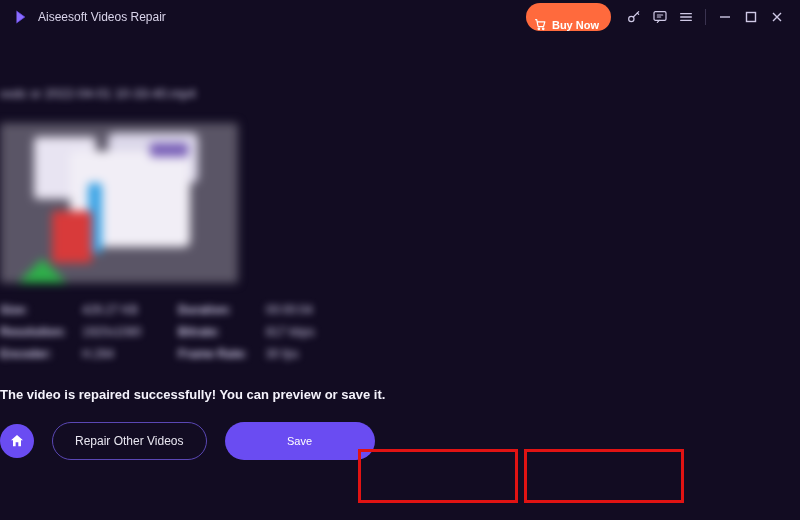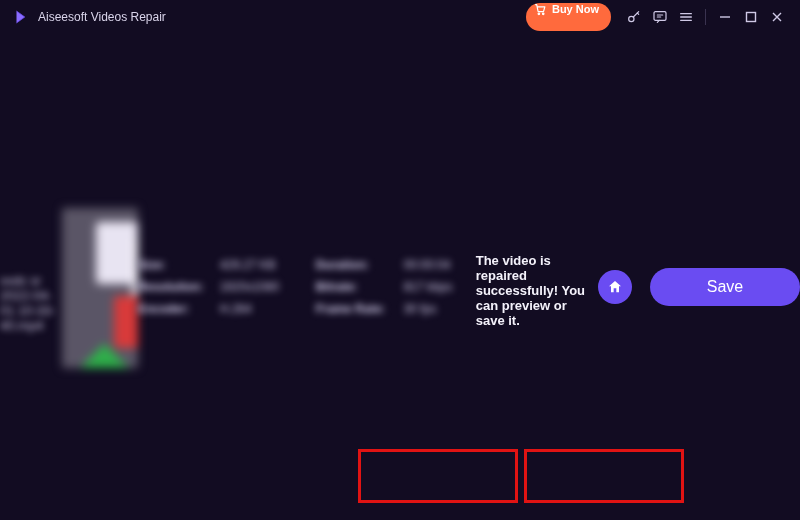--- a/index.html
+++ b/index.html
@@ -23,21 +23,21 @@
     display: inline-flex; align-items: center; justify-content: center;
   }
   .logo svg { display: block; }
   .app-title {
     font-size: 12px;
     color: #d9d4ea;
     flex: 0 0 auto;
   }
   .tb-spacer { flex: 1 1 auto; }
   .buy-btn {
-    display: inline-flex; align-items: flex-start;
+    display: inline-flex; align-items: flex-end;
     background: #ff6a3d;
     color: #fff;
     border-radius: 14px;
     height: 28px;
     padding: 0 12px 0 8px;
     font-size: 11px;
     font-weight: 600;
     cursor: pointer;
     gap: 5px;
     margin-right: 10px;
@@ -53,21 +53,21 @@
   .tb-sep {
     width: 1px; height: 16px; background: #3a3350; margin: 0 6px;
   }
   .win-btn {
     width: 26px; height: 26px;
     display: inline-flex; align-items: center; justify-content: center;
     color: #cfc9e6; cursor: pointer;
   }
   .content {
     position: absolute; top: 34px; left: 0; right: 0; bottom: 0;
-    display: flex; flex-direction: row; align-items: center;
+    display: flex; flex-direction: column; align-items: flex-start;
   }
   .filename {
     margin-top: 52px;
     font-size: 13px;
     color: #c9c3de;
     filter: blur(3.5px);
     user-select: none;
   }
   .thumb-wrap {
     margin-top: 22px;
@@ -130,21 +130,21 @@
     display: inline-flex; align-items: center; justify-content: center;
     cursor: pointer;
   }
   .btn-fill {
     height: 38px; min-width: 150px;
     padding: 0 22px;
     border-radius: 19px;
     border: none;
     background: #6a4cf2;
     color: #fff;
-    font-size: 16px;
+    font-size: 11px;
     display: inline-flex; align-items: center; justify-content: center;
     cursor: pointer;
   }
   .hl {
     position: absolute;
     border: 3px solid #e11313;
     pointer-events: none;
   }
 </style>
 </head>
@@ -242,18 +242,19 @@
   <div class="status">The video is repaired successfully! You can preview or save it.</div>
 
   <div class="actions">
     <span class="home-btn">
       <span>
         <svg width="16" height="16" viewBox="0 0 24 24" fill="#fff">
           <path d="M12 3l9 8h-3v9h-4v-6H10v6H6v-9H3l9-8z"></path>
         </svg>
       </span>
     </span>
+    <button class="btn-outline">Repair Other Videos</button>
     <button class="btn-fill">Save</button>
   </div>
 </div>
 
 <div class="hl" style="left:358px; top:449px; width:160px; height:54px;"></div>
 <div class="hl" style="left:524px; top:449px; width:160px; height:54px;"></div>
 
 </body></html>

